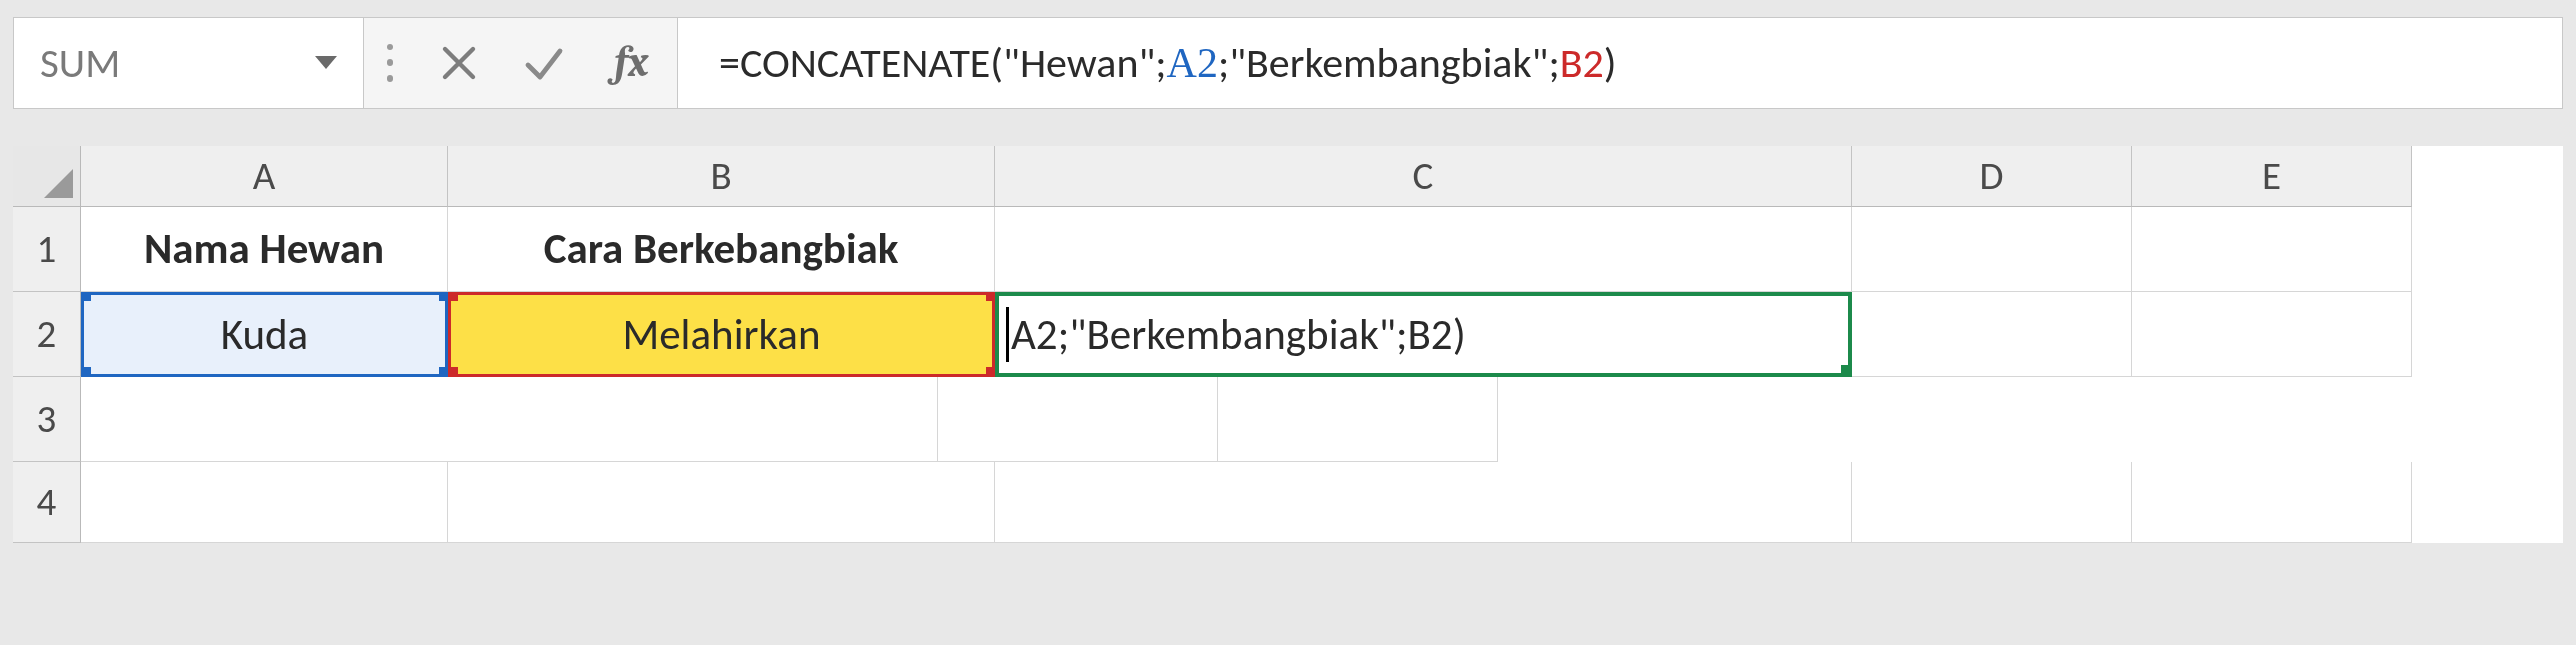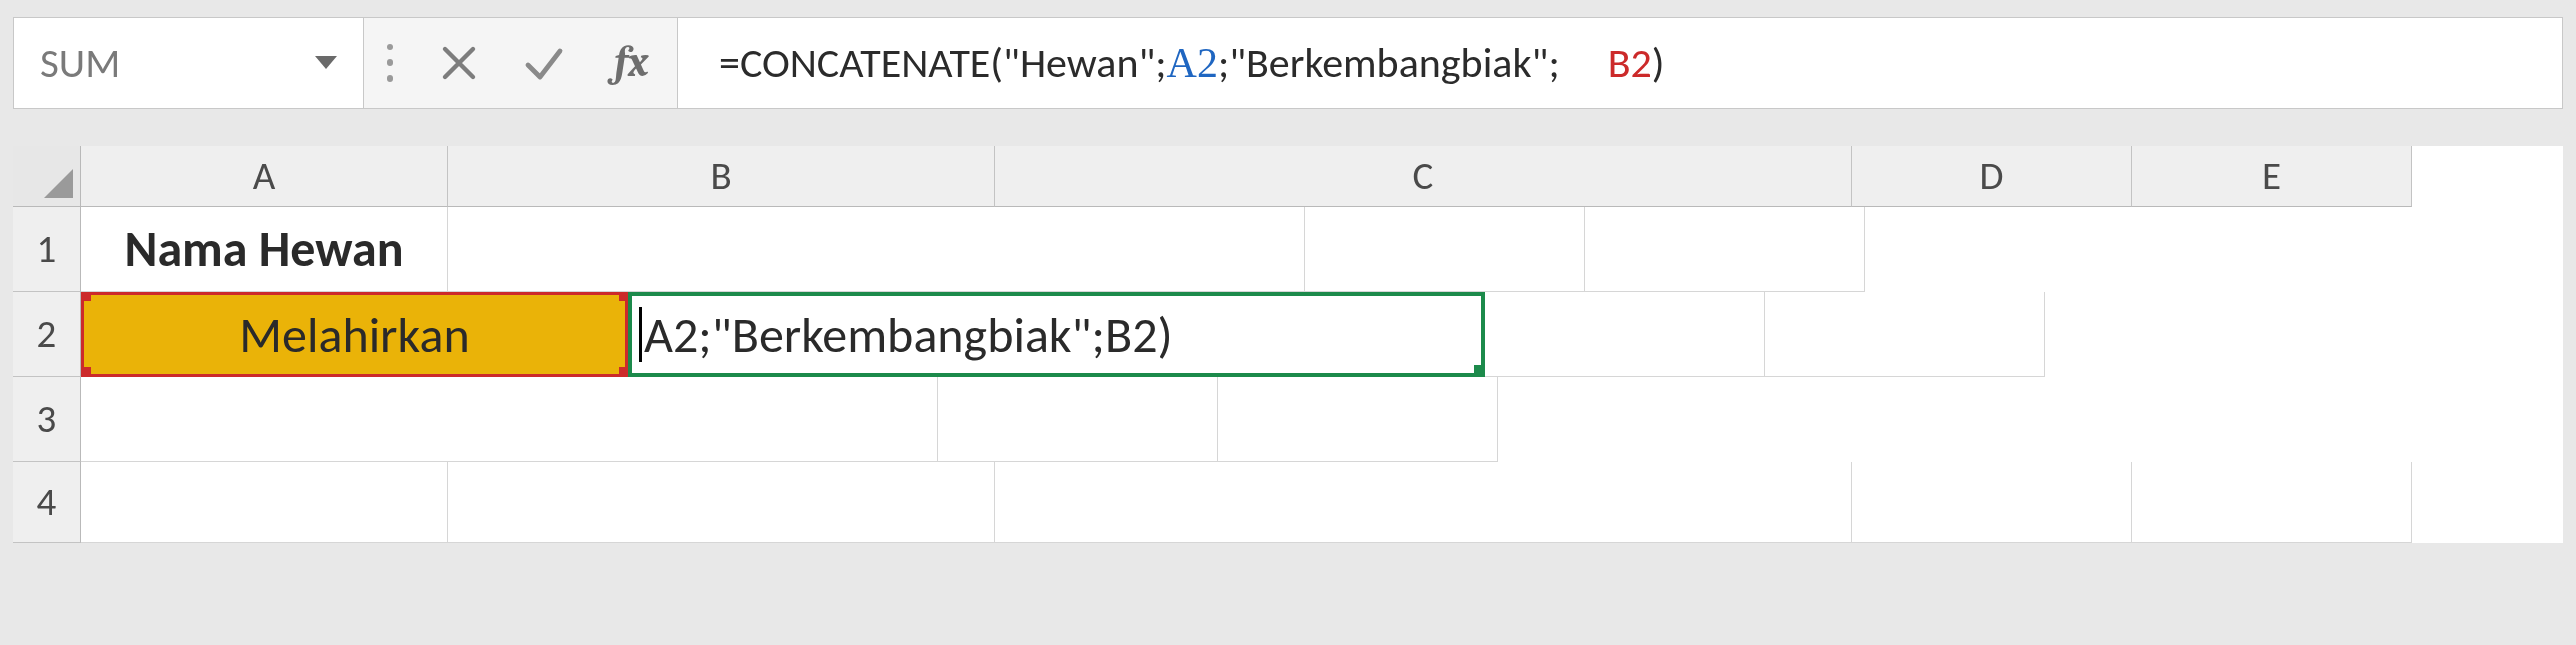--- a/index.html
+++ b/index.html
@@ -67,21 +67,21 @@
     flex: 1;
     height: 100%;
     padding: 0 41px;
     display:flex; align-items:center;
     font-size: 42px;
     color:#3a3a3a;
     background:#ffffff;
   }
   .formula-input .t-black { color:#2b2b2b; }
   .formula-input .t-blue  { color:#1f66c1;font-family:Liberation Serif, serif; }
-  .formula-input .t-red   { color:#cc2a2a;margin-left:48px; }
+  .formula-input .t-red   { color:#cc2a2a; }
 
   
   .grid-wrap {
     margin: 37px 13px 0 13px;
     background:#ffffff;
   }
 
   
   .col-headers {
     display:flex;
@@ -122,40 +122,40 @@
     background:#efefef;
     border-right:0.9px solid #b9b9b9;
     border-bottom:0.9px solid #c3c3c3;
     display:flex; align-items:center; justify-content:center;
     font-size:39px; color:#4a4a4a;
   }
   .cell {
     border-right:0.9px solid #d6d6d6;
     border-bottom:0.9px solid #d6d6d6;
     display:flex; align-items:center;
-    font-size:50px; color:#2a2a2a;
+    font-size:43px; color:#2a2a2a;
     padding:0 16.6px;
     overflow:hidden;
     white-space:nowrap;
   }
   .cell.center { justify-content:center; }
   .cell.left { justify-content:flex-start; }
   .cell.bold { font-weight:700; }
 
   .r-data { height: 85px; }
   .r-empty { height: 81px; }
 
   
   .ref-blue {
     background:#e8f0fb;
     border:3.7px solid #1f66c1;
     position:relative;
   }
   .ref-red {
-    background:#eab308;
+    background:#fde047;
     border:3.7px solid #cc2a2a;
     position:relative;
   }
   .handle{position:absolute;width:13px;height:13px;}
   .ref-blue .handle{background:#1f66c1;}
   .ref-red  .handle{background:#cc2a2a;}
   .h-tl{top:-6.5px;left:-6.5px;} .h-tr{top:-6.5px;right:-6.5px;}
   .h-bl{bottom:-6.5px;left:-6.5px;} .h-br{bottom:-6.5px;right:-6.5px;}
 
   
@@ -224,28 +224,36 @@
     <div class="col-h col-A">A</div>
     <div class="col-h col-B">B</div>
     <div class="col-h col-C">C</div>
     <div class="col-h col-D">D</div>
     <div class="col-h col-E">E</div>
   </div>
 
   <div class="row r-data">
     <div class="row-h">1</div>
     <div class="cell col-A center bold">Nama Hewan</div>
+    <div class="cell col-B center bold">Cara Berkebangbiak</div>
     <div class="cell col-C"></div>
     <div class="cell col-D"></div>
     <div class="cell col-E"></div>
   </div>
 
   <div class="row r-data">
     <div class="row-h">2</div>
 
+    <div class="cell col-A center ref-blue">
+      <span>Kuda</span>
+      <span class="handle h-tl"></span>
+      <span class="handle h-tr"></span>
+      <span class="handle h-bl"></span>
+      <span class="handle h-br"></span>
+    </div>
 
     <div class="cell col-B center ref-red">
       <span>Melahirkan</span>
       <span class="handle h-tl"></span>
       <span class="handle h-tr"></span>
       <span class="handle h-bl"></span>
       <span class="handle h-br"></span>
     </div>
 
     <div class="cell col-C left active-edit">

